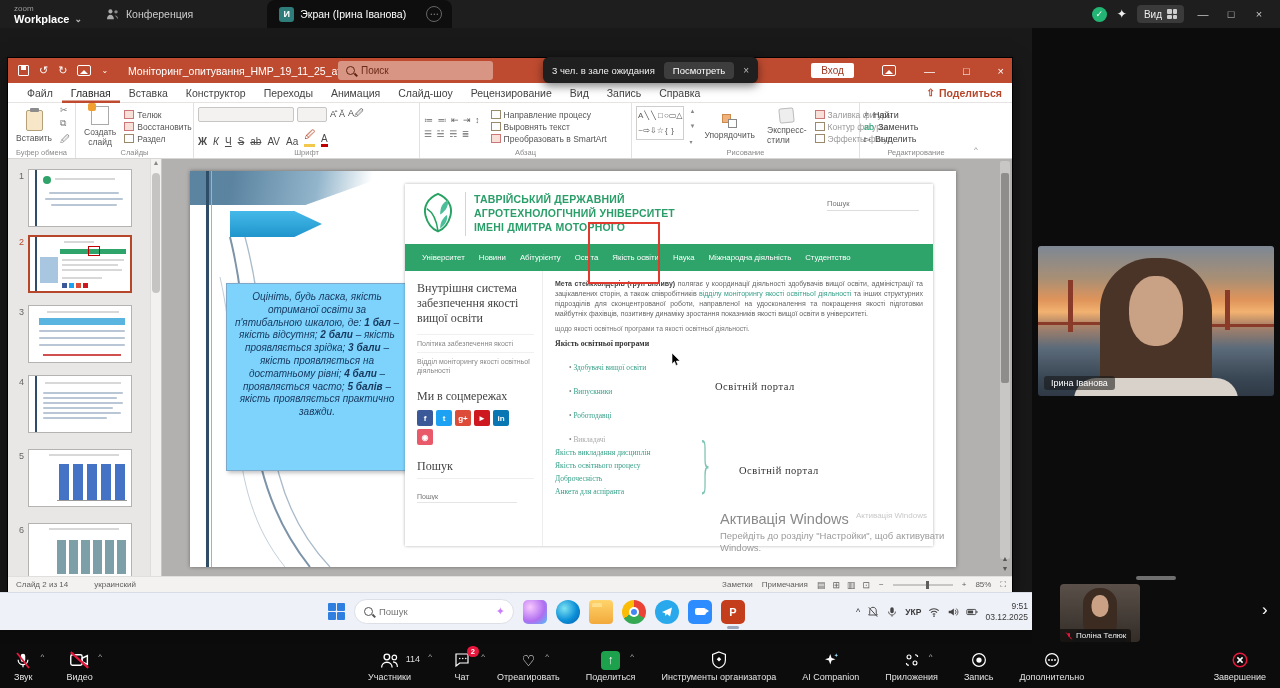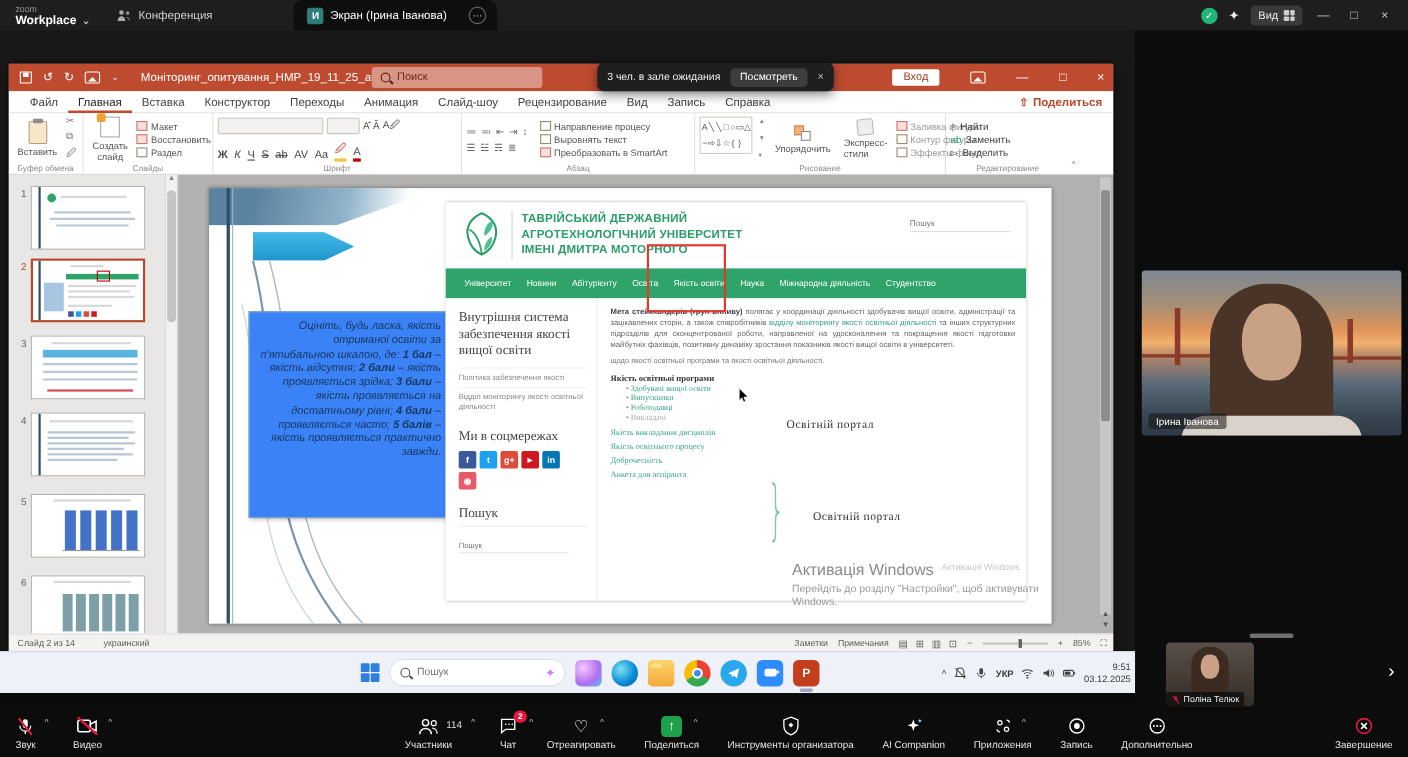--- a/index.html
+++ b/index.html
@@ -109,21 +109,21 @@
 .cscroll{position:absolute;right:2px;top:2px;width:10px;height:398px;background:#c9c7c6;border-radius:2px}
 .cscroll .cthumb{position:absolute;left:1px;right:1px;top:12px;height:210px;background:#8f8d8c;border-radius:2px}
 .cnav{position:absolute;right:1px;bottom:4px;width:12px;display:flex;flex-direction:column;gap:3px;align-items:center;font-size:7px;color:#555}
 
 
 .slide{position:absolute;left:28px;top:12px;width:766px;height:396px;background:#fff;box-shadow:0 0 4px rgba(0,0,0,.4);overflow:hidden}
 .sl-vline{position:absolute;left:16px;top:0;width:3px;height:100%;background:#2f4d66}
 .sl-vline2{position:absolute;left:21px;top:0;width:1px;height:100%;background:#9db3c4}
 .sl-wedge{position:absolute;left:0;top:0;width:210px;height:34px;background:linear-gradient(100deg,#3e6e90 20%,#7fa8c2 60%,rgba(255,255,255,0) 85%);clip-path:polygon(0 0,100% 0,55% 100%,0 100%);opacity:.85}
 .sl-arrow{position:absolute;left:40px;top:40px;width:92px;height:26px;background:linear-gradient(180deg,#45b9e8,#1f95cc);clip-path:polygon(0 0,70% 0,100% 50%,70% 100%,0 100%)}
-.scalebox{position:absolute;left:36px;top:112px;width:182px;height:188px;background:#3b82f6;border:1px solid #7fa7c8;box-shadow:2px 2px 4px rgba(0,0,0,.25);padding:7px 6px;font-size:10px;line-height:1.28;font-style:italic;color:#16365c;text-align:right}
+.scalebox{position:absolute;left:36px;top:112px;width:182px;height:188px;background:#7dd3fc;border:1px solid #7fa7c8;box-shadow:2px 2px 4px rgba(0,0,0,.25);padding:7px 6px;font-size:10px;line-height:1.28;font-style:italic;color:#16365c;text-align:center}
 .scalebox b{font-weight:bold}
 .swoosh{position:absolute;left:0;bottom:0;pointer-events:none}
 
 
 .site{position:absolute;left:215px;top:13px;width:528px;height:362px;background:#fff;box-shadow:0 0 3px rgba(0,0,0,.3);overflow:hidden}
 .site-head{height:60px;background:#fff;position:relative;display:flex;align-items:center;padding-left:14px}
 .site-logo{flex:0 0 auto}
 .site-sep{width:1px;height:44px;background:#bfe0d0;margin:0 8px}
 .site-name{font-size:10.5px;font-weight:bold;color:#2a9e68;line-height:1.32;letter-spacing:.2px}
 .site-search{position:absolute;right:14px;top:8px;width:92px;border-bottom:1px solid #ddd}
@@ -140,21 +140,21 @@
 .soc{width:16px;height:16px;border-radius:2px;color:#fff;font-size:8px;font-weight:bold;display:flex;align-items:center;justify-content:center}
 .srch-h{font-family:"Liberation Serif",serif;font-size:12px;color:#444;margin:14px 0 6px;border-bottom:1px solid #eee;padding-bottom:4px}
 .sside-input input{width:100px;border:none;border-bottom:1px solid #e5e5e5;outline:none;font-size:7px;color:#aaa;padding:2px 0;font-family:"Liberation Sans",sans-serif}
 .site-main{flex:1;padding:8px 10px 0 12px;position:relative}
 .smain-h1{font-family:"Liberation Serif",serif;font-size:16.5px;color:#3a3a3a;line-height:1.22;margin-bottom:7px}
 .smain-p{font-size:7px;color:#666;line-height:1.45;text-align:justify}
 .smain-p b{color:#444}
 .glink{color:#36a089}
 .subnote{font-size:6.8px;color:#777;margin-top:5px}
 .list-h{font-size:7.8px;font-weight:bold;color:#333;margin-top:7px;font-family:"Liberation Serif",serif}
-.sbul{font-size:7.4px;color:#36a089;margin-left:14px;margin-top:0;font-family:"Liberation Serif",serif}
+.sbul{font-size:7.4px;color:#36a089;margin-left:14px;margin-top:15px;font-family:"Liberation Serif",serif}
 .sbul:before{content:"• ";color:#888}
 .sbul.grey{color:#aaa}
 .slink2{font-size:7.6px;color:#36a089;margin-top:4px;font-family:"Liberation Serif",serif}
 .annot{position:absolute;font-size:10.5px;color:#333;font-family:Liberation Serif, serif;letter-spacing:.5px}
 .brace{position:absolute;color:#7fc4b4;font-size:44px;font-weight:100;transform:scale(.55,1.35);transform-origin:left center;font-family:"DejaVu Sans",sans-serif}
 .site-wm{position:absolute;right:6px;bottom:26px;text-align:left;color:#c9c9c9}
 .site-wm .l1{font-size:8px}
 .cursor{position:absolute;width:9px;height:13px}
 
 .wm{position:absolute;right:62px;top:352px;color:#8d8d8d;text-shadow:0 0 2px rgba(255,255,255,.6)}
@@ -347,21 +347,21 @@
         </div>
 
         <div class="rgroup" style="width:118px">
           <div class="bigbtn" style="width:42px;text-align:center">
             <span class="newslide-ico"></span>
             <span>Создать слайд</span>
           </div>
           <div class="smallrows">
             <span class="srow">
                 <span class="micon orange"></span>
-                <span>Макет</span>
+                <span>Телюк</span>
               </span>
             <span class="srow">
                 <span class="micon orange"></span>
                 <span>Восстановить</span>
               </span>
             <span class="srow">
                 <span class="micon"></span>
                 <span>Раздел</span>
               </span>
           </div>

